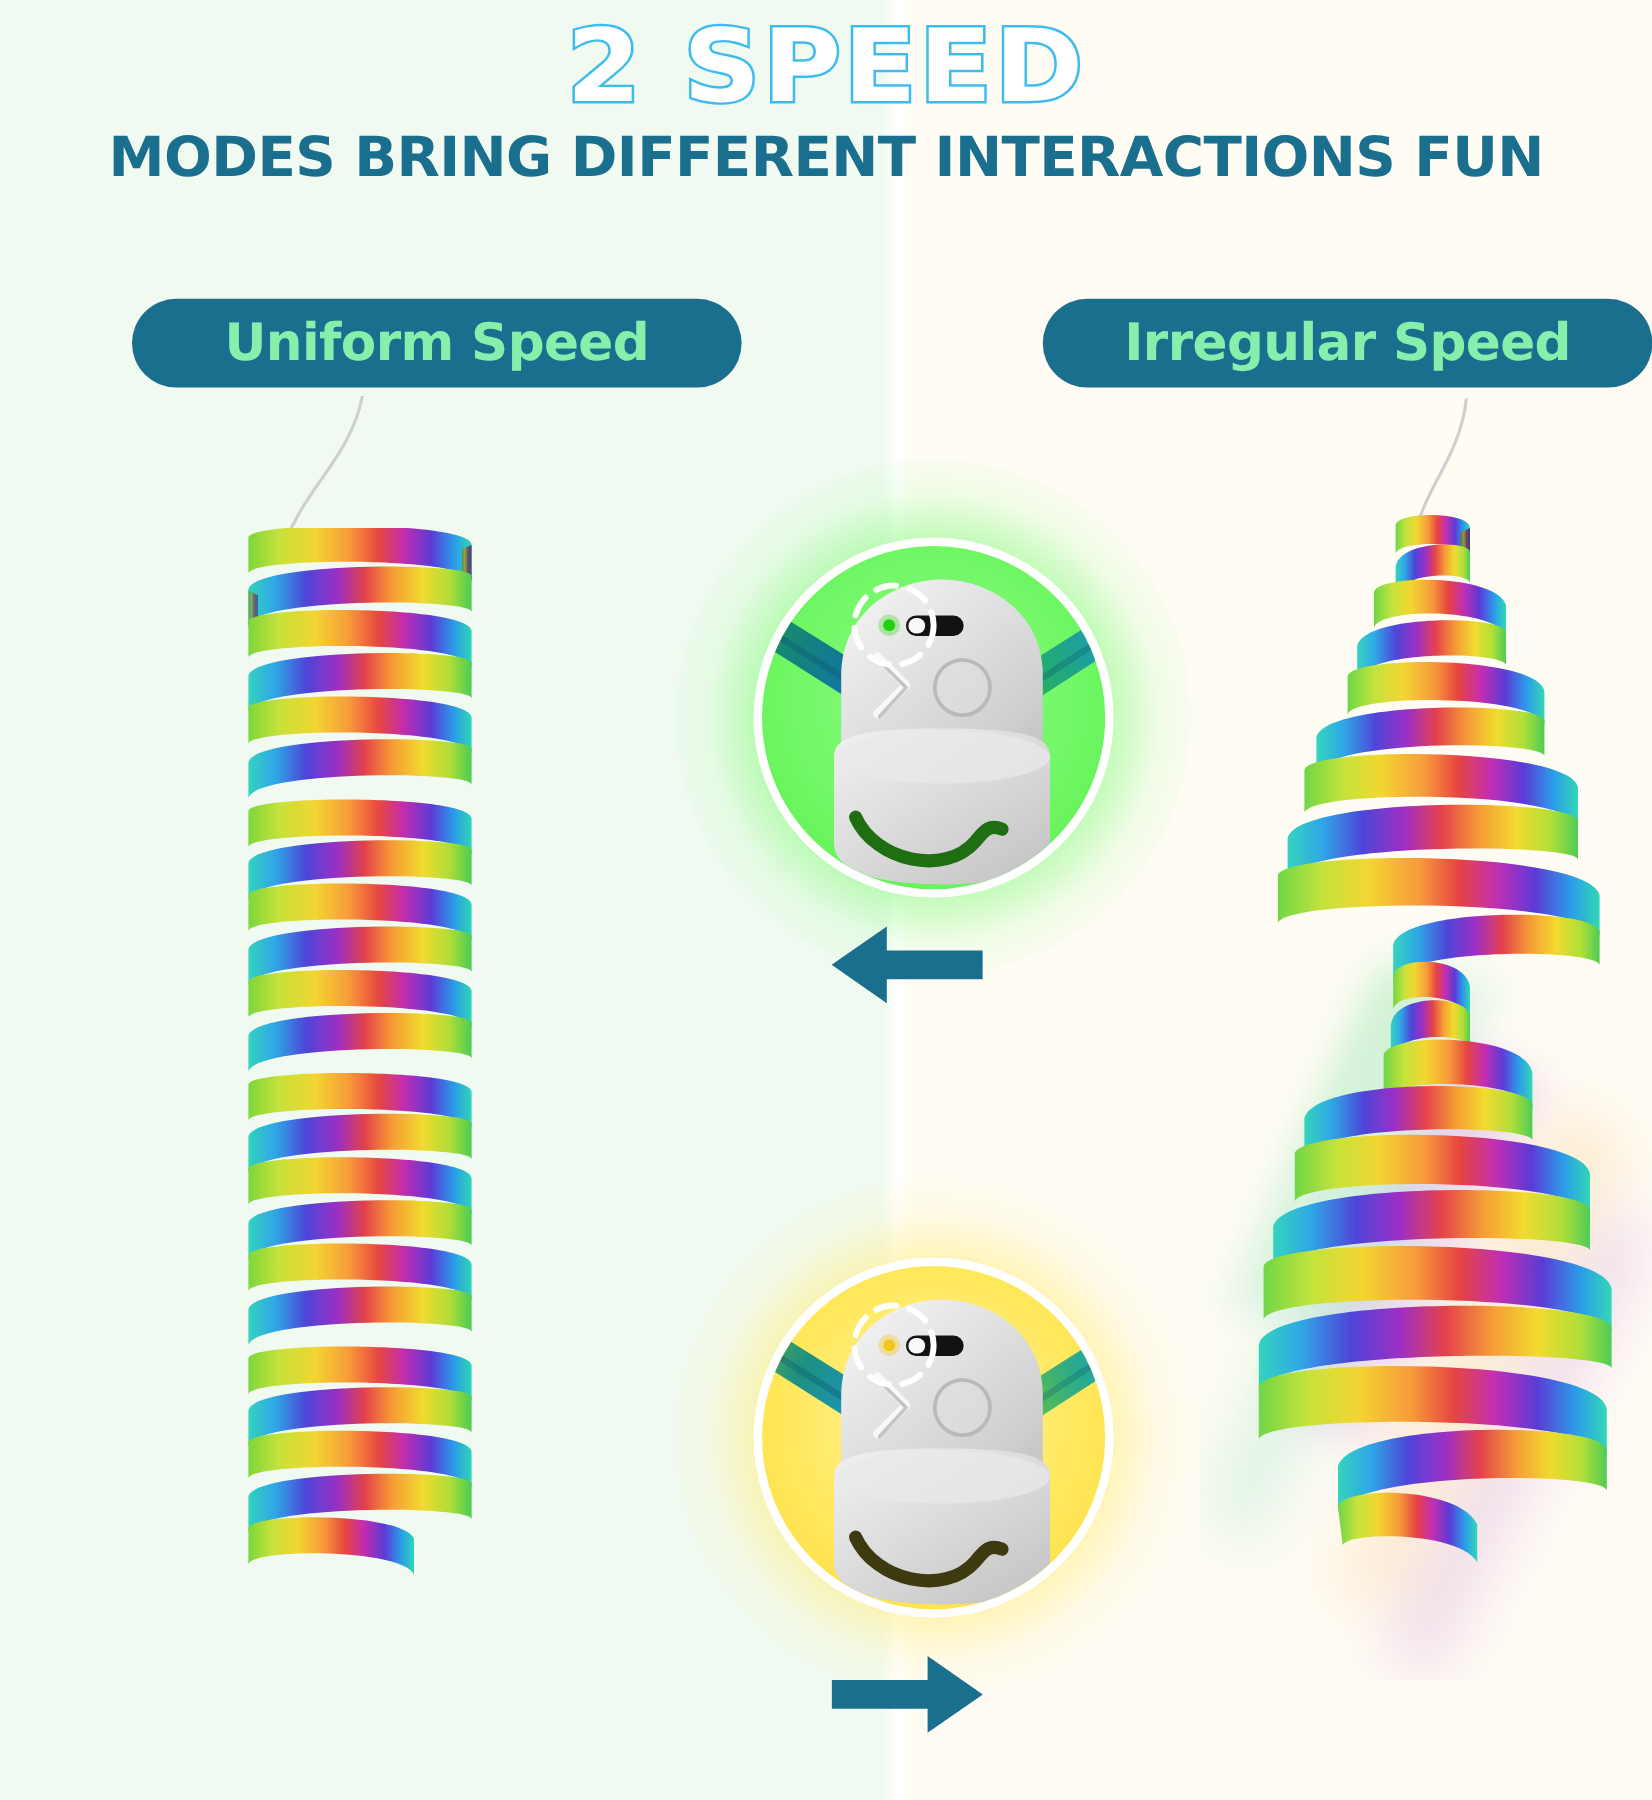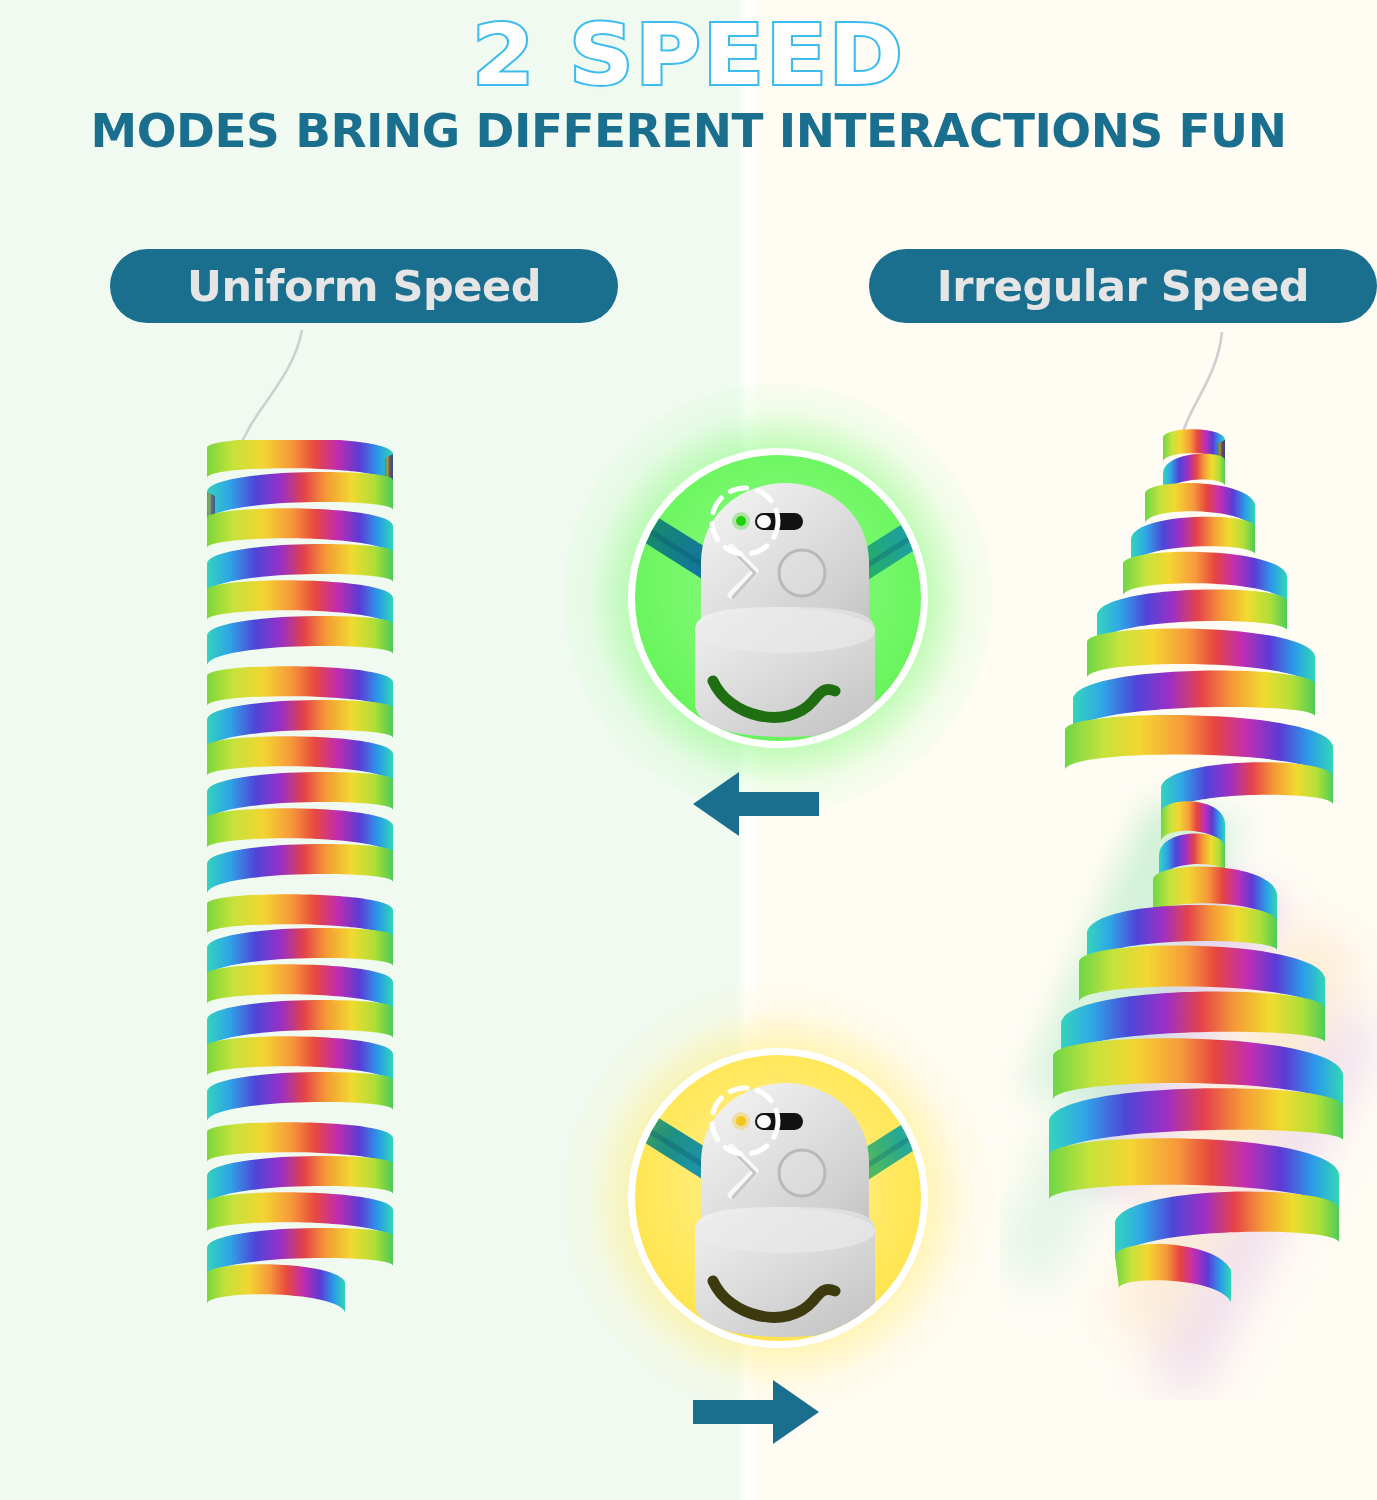--- a/index.html
+++ b/index.html
@@ -37,21 +37,21 @@
     transform:scaleX(1.02);
     margin-top:8px;
     white-space:nowrap;
   }
 
   
   .pill {
     position:absolute; z-index:40;
     background:#1A6E8E;
     border-radius:44px;
-    color:#e5e5e5;
+    color:#86efac;
     font-family:"DejaVu Sans", sans-serif;
     font-weight:700;
     font-size:43px;
     display:flex; align-items:center; justify-content:center;
     height:74px;
     letter-spacing:-0.5px;
   }
   .pill-left  { left:110px; top:249px; width:508px; }
   .pill-right { left:869px; top:249px; width:508px;justify-content:center; }
 

